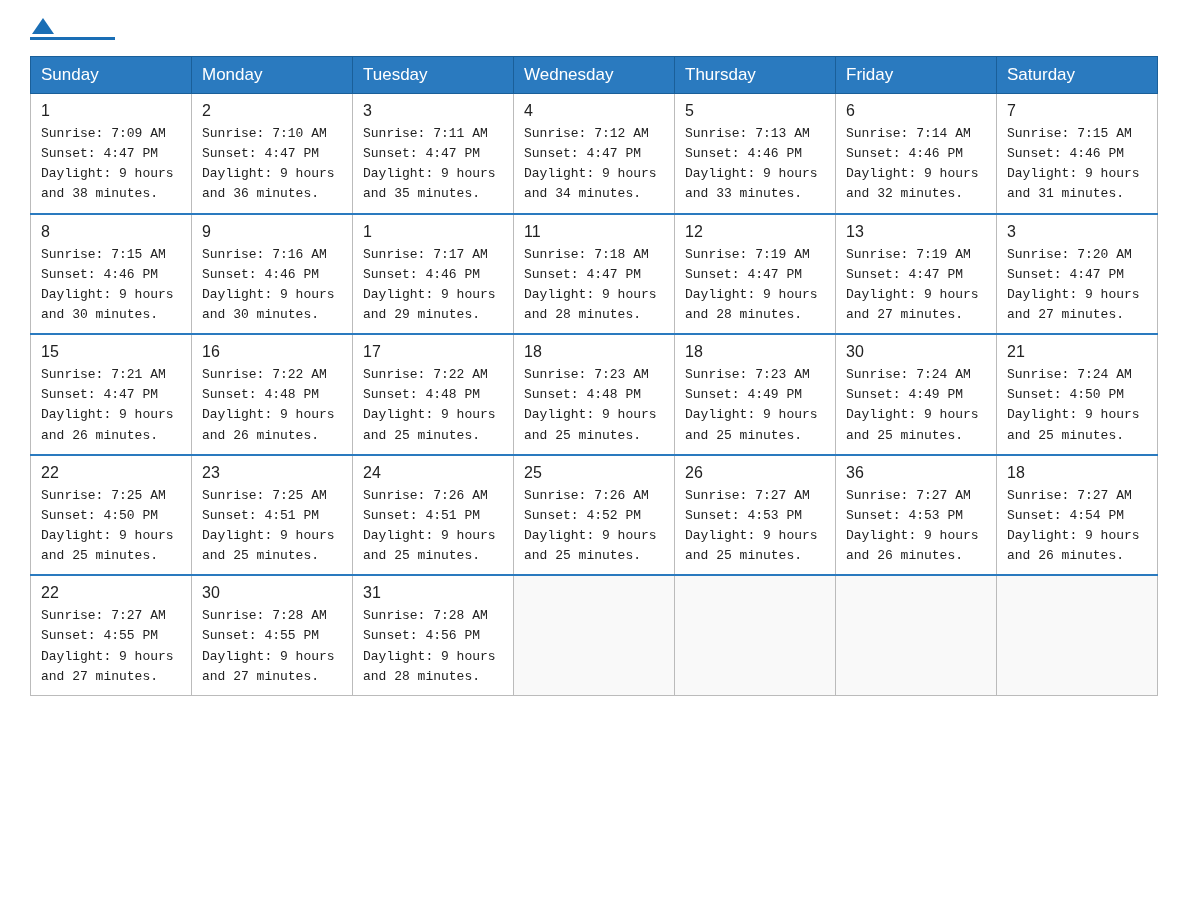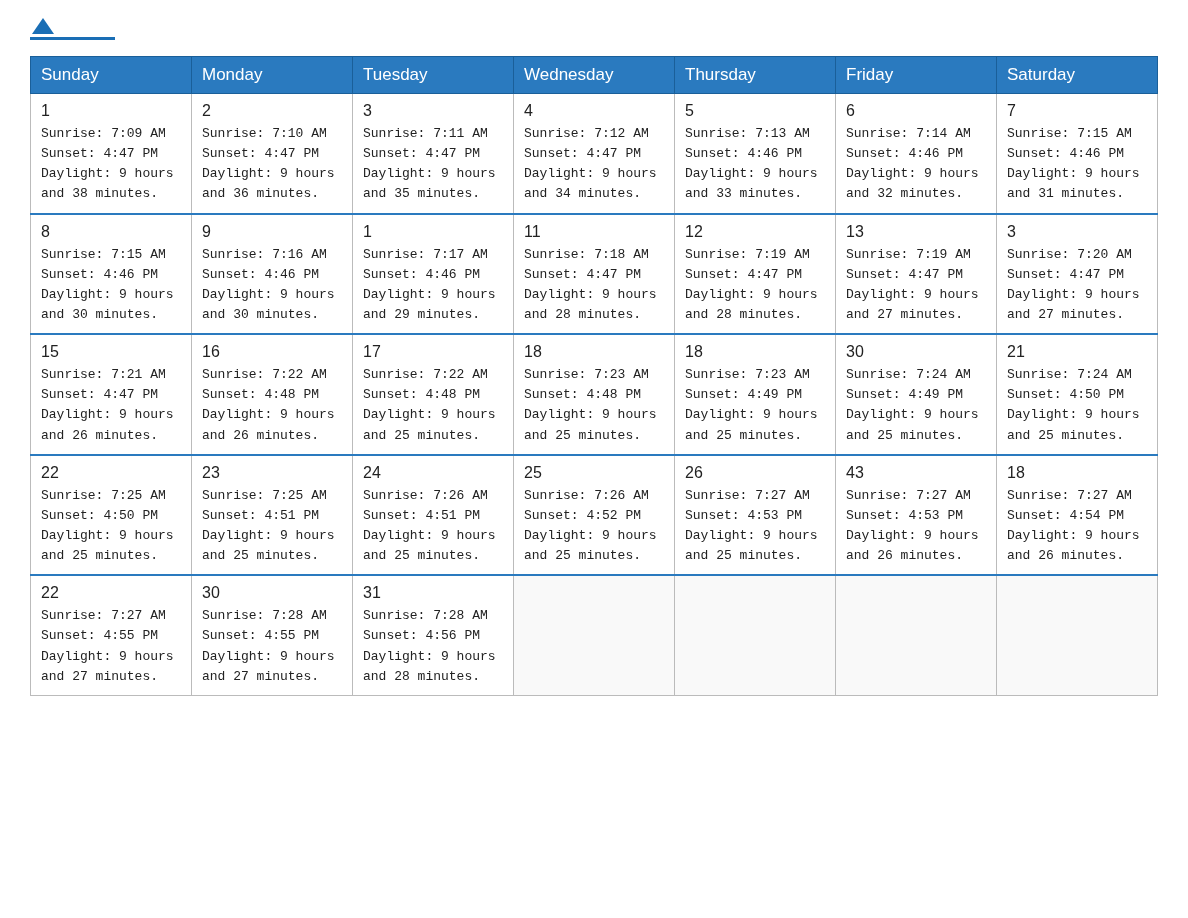--- a/index.html
+++ b/index.html
@@ -341,21 +341,21 @@
       </td>
         <td>
         <span class="day-number">26</span>
         <div class="day-info">
           Sunrise: 7:27 AM<br>
           Sunset: 4:53 PM<br>
           Daylight: 9 hours and 25 minutes.
         </div>
       </td>
         <td>
-        <span class="day-number">43</span>
+        <span class="day-number">36</span>
         <div class="day-info">
           Sunrise: 7:27 AM<br>
           Sunset: 4:53 PM<br>
           Daylight: 9 hours and 26 minutes.
         </div>
       </td>
         <td>
         <span class="day-number">18</span>
         <div class="day-info">
           Sunrise: 7:27 AM<br>

